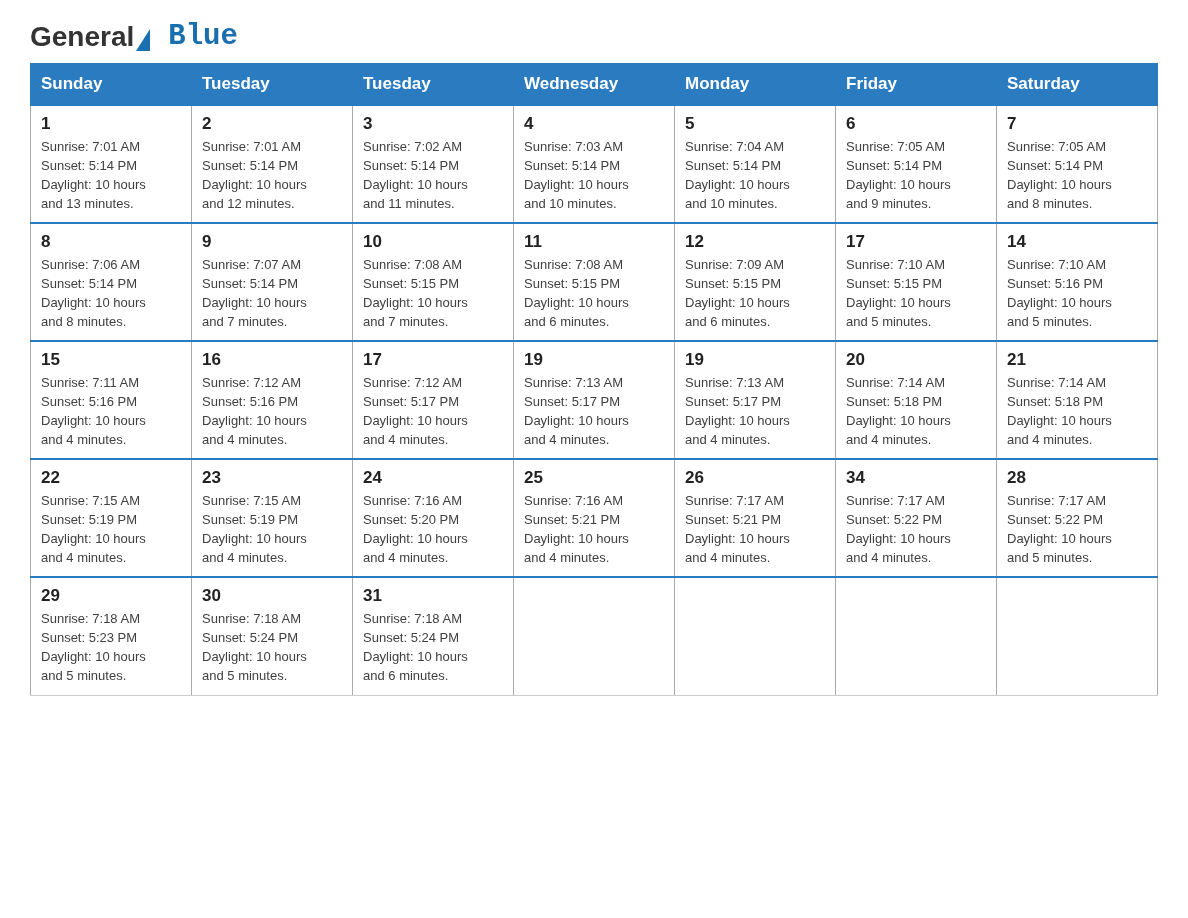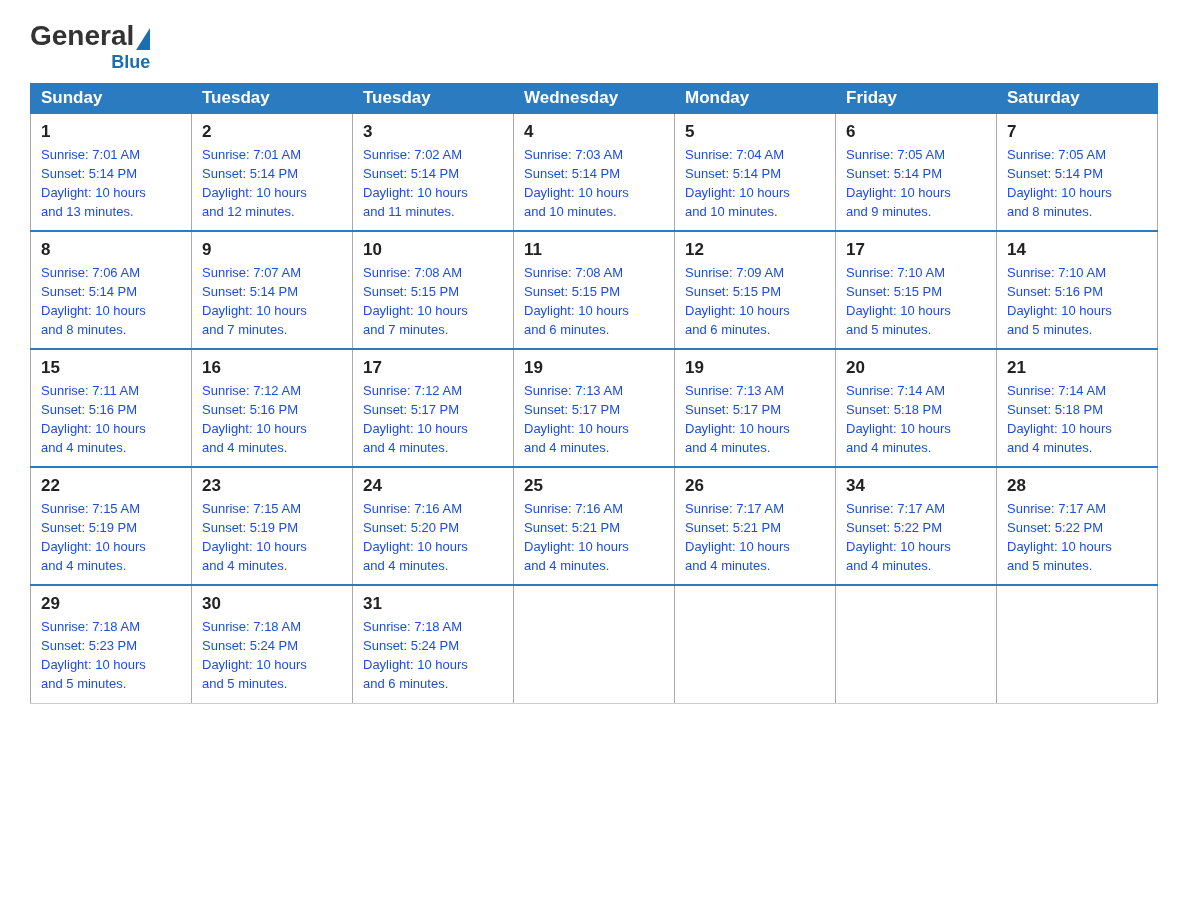--- a/index.html
+++ b/index.html
@@ -26,32 +26,32 @@
       width: 0;
       height: 0;
       border-left: 14px solid transparent;
       border-bottom: 22px solid #1a6faf;
       margin-left: 2px;
       margin-top: 6px;
       display: inline-block;
     }
     .logo-wrapper {
       display: flex;
-      flex-direction: column;
-      text-align: right;
+      flex-direction: row;
     }
     .logo-line1 {
       display: flex;
       align-items: center;
     }
     .logo-line2 {
-      font-size: 18px;
+      font-size: 29px;
       font-weight: bold;
       color: #1a6faf;
-      margin-left: 2px;
+      margin-left: 18px;
+      font-family: Liberation Mono, monospace;
     }
     .title-block {
       text-align: right;
     }
     .month-title {
       font-size: 52px;
       font-weight: normal;
       color: #222;
       line-height: 1.1;
     }
@@ -62,42 +62,42 @@
     table {
       width: 100%;
       border-collapse: collapse;
       margin-top: 10px;
     }
     th {
       background-color: #2a7bbf;
       color: #fff;
       font-size: 17px;
       font-weight: bold;
-      padding: 4px 10px;
+      padding: 10px 10px;
       text-align: left;
       border: 1px solid #2a7bbf;
     }
     td {
       border: 1px solid #aaa;
       border-top: 2px solid #2a7bbf;
       vertical-align: top;
       padding: 8px 10px;
       width: calc(100% / 7);
       height: 118px;
     }
     .day-number {
       font-size: 17px;
       font-weight: bold;
       color: #222;
       display: block;
       margin-bottom: 4px;
     }
     .day-info {
       font-size: 13px;
-      color: #1d4ed8;
+      color: #404040;
       line-height: 1.45;
     }
     td.empty {
       background: #fff;
       border-top: 2px solid #2a7bbf;
     }
     tr td {
       border-bottom: 1px solid #ccc;
     }
   </style>

